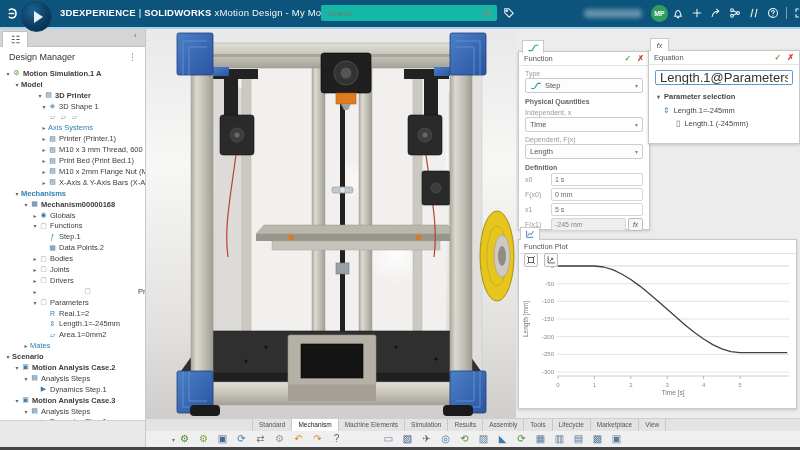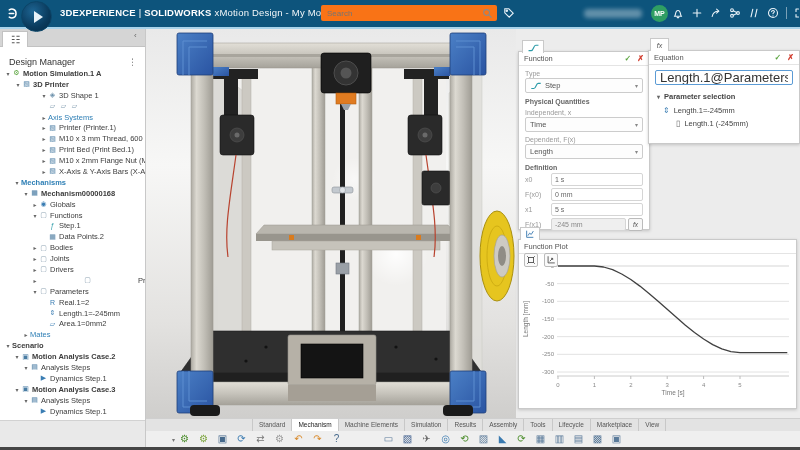--- a/index.html
+++ b/index.html
@@ -14,41 +14,41 @@
   .compass{left:21px;top:1px;width:29px;height:29px;border-radius:50%;z-index:6;
            background:radial-gradient(circle at 38% 32%,#1d6492,#0a3a5c 60%,#062a44);
            border:1px solid #0b4568;display:flex;align-items:center;justify-content:center;}
   .play-tri{width:0;height:0;border-left:9px solid #e8f2f8;border-top:6px solid transparent;
             border-bottom:6px solid transparent;margin-left:3px;}
   .logo3ds{left:6px;top:7px;z-index:6;color:#fff;}
   .brand{left:60px;top:7px;font-size:9.5px;letter-spacing:.2px;white-space:nowrap;z-index:6;color:#fff;}
   .brand b{font-weight:700;}
   .brand .thin{font-weight:400;opacity:.95;}
   .caret{font-size:7px;margin-left:4px;opacity:.9;}
-  .search{left:321px;top:5px;width:176px;height:16px;background:#f97316;border-radius:2px;
+  .search{left:321px;top:5px;width:176px;height:16px;background:#14b8a6;border-radius:2px;
           display:flex;align-items:center;z-index:6;}
   .search input{border:0;outline:0;flex:1;font-size:8px;padding:0 6px;background:transparent;
           font-family:"Liberation Sans",sans-serif;color:#444;}
   .search .ico{color:#8a8a8a;margin-right:4px;display:flex;}
   .tag-ico{left:503px;top:7px;z-index:6;color:#e9f2f8;display:flex;}
   .user-blur{left:584px;top:9px;width:58px;height:9px;border-radius:4px;z-index:6;
              background:rgba(255,255,255,.35);filter:blur(2px);}
   .avatar{left:651px;top:5px;width:17px;height:17px;border-radius:50%;background:#2f9e63;
           color:#fff;font-size:7px;font-weight:700;display:flex;align-items:center;
           justify-content:center;z-index:6;}
   .tb-icons{left:672px;top:7px;display:flex;gap:7px;z-index:6;color:#e9f2f8;align-items:center;}
   .tb-ico{display:flex;cursor:pointer;}
   .tb-div{width:1px;height:12px;background:rgba(255,255,255,.45);}
   
   .lpanel{left:0;top:29px;width:145px;height:418px;background:#fff;border-right:1px solid #c8c8c8;}
   .ltabs{left:0;top:29px;width:145px;height:17px;background:#d5d5d5;border-bottom:1px solid #c2c2c2;z-index:2;}
   .ltab{left:2px;top:31px;width:24px;height:15px;background:#fff;border:1px solid #c2c2c2;border-bottom:0;
         display:flex;align-items:center;justify-content:center;color:#555;z-index:3;}
   .lcollapse{left:134px;top:31px;font-size:8px;color:#666;z-index:3;}
-  .lheader{left:0;top:47px;width:145px;height:20px;display:flex;align-items:flex-end;z-index:2;}
+  .lheader{left:0;top:47px;width:145px;height:20px;display:flex;align-items:center;z-index:2;}
   .lheader .t{font-size:9px;color:#333;padding-left:9px;flex:1;}
   .lheader .k{font-size:9px;color:#666;padding-right:8px;}
   #tree{left:0;top:68px;width:145px;height:352px;overflow:hidden;z-index:2;}
   .trow{height:10.9px;display:flex;align-items:center;white-space:nowrap;overflow:hidden;
         font-size:7.5px;color:#3c3c3c;cursor:default;}
   .trow.sel{background:#ffffff;}
   .trow .arr{width:8px;font-size:6px;color:#666;text-align:center;flex:0 0 8px;}
   .trow .ti{width:9px;font-size:7px;text-align:center;flex:0 0 9px;margin-right:2px;}
   .trow .tl.bold{font-weight:700;}
   .trow .tl.blue{color:#2e7fb5;}
@@ -204,21 +204,25 @@
   <div class="abs lheader">
     <span class="t">Design Manager</span>
     <span class="k">⋮</span>
   </div>
   <div class="abs" id="tree">
       <div class="trow" style="padding-left: 4px;">
         <span class="arr">▾</span>
         <span class="ti" style="color: rgb(88, 163, 60);">⚙</span>
         <span class="tl bold">Motion Simulation.1 A</span>
       </div>
-      <div class="trow" style="padding-left: 14px;">
+      <div class="trow" style="padding-left: 13px;">
+        <span class="arr">▾</span>
+        <span class="tl bold">Model</span>
+      </div>
+      <div class="trow" style="padding-left: 36px;">
         <span class="arr">▾</span>
         <span class="ti" style="color: rgb(73, 124, 163);">▧</span>
         <span class="tl bold">3D Printer</span>
       </div>
       <div class="trow" style="padding-left: 40px;">
         <span class="arr">▾</span>
         <span class="ti" style="color: rgb(111, 147, 173);">◈</span>
         <span class="tl">3D Shape 1</span>
       </div>
       <div class="trow" style="padding-left: 40px;">

